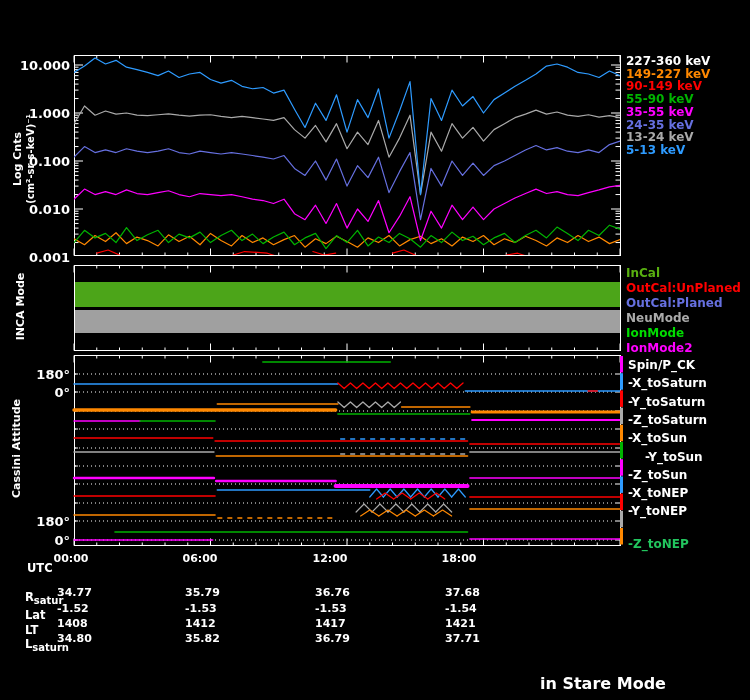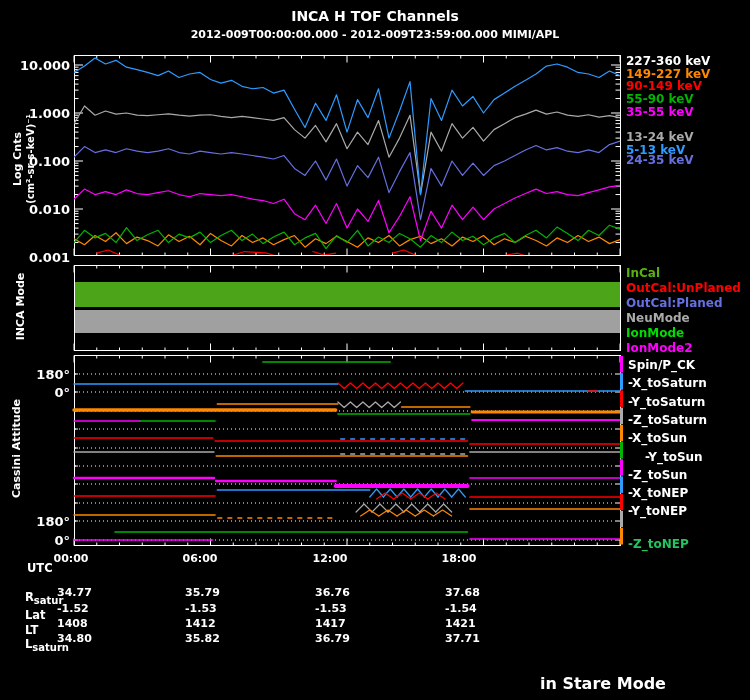--- a/index.html
+++ b/index.html
@@ -19,22 +19,20 @@
   .rowlab{font-size:11.5px;font-weight:bold;}
   .sublab{font-size:10px;font-weight:bold;}
   #foot-left{top:674px;left:280px;width:190px;text-align:center;font-size:11px;font-weight:bold;}
   #foot-right{top:674px;left:540px;width:120px;text-align:center;font-size:16px;font-weight:bold;}
   svg{position:absolute;left:0;top:0;}
 </style>
 </head>
 <body>
 
 <div id="fig">
-  <div id="title" class="t">INCA H TOF Channels</div>
-  <div id="subtitle" class="t">2012-009T00:00:00.000 - 2012-009T23:59:00.000 MIMI/APL</div>
 
   <svg id="plot" width="750" height="700">
       <rect x="74.5" y="55.5" width="546" height="200" fill="none" stroke="#fff" stroke-width="1"></rect>
       <rect x="74.5" y="265.5" width="546" height="85" fill="none" stroke="#fff" stroke-width="1"></rect>
       <rect x="74.5" y="355.5" width="546" height="190" fill="none" stroke="#fff" stroke-width="1"></rect>
       <line x1="74" y1="55.5" x2="74" y2="62.5" stroke="#fff" stroke-width="1"></line>
       <line x1="74" y1="248.5" x2="74" y2="255.5" stroke="#fff" stroke-width="1"></line>
       <line x1="96.75" y1="55.5" x2="96.75" y2="58.5" stroke="#fff" stroke-width="1"></line>
       <line x1="96.75" y1="252.5" x2="96.75" y2="255.5" stroke="#fff" stroke-width="1"></line>
       <line x1="119.5" y1="55.5" x2="119.5" y2="58.5" stroke="#fff" stroke-width="1"></line>
@@ -384,21 +382,21 @@
       <div class="t tick-lab" style="left: 20px; top: 58px; color: rgb(255, 255, 255); width: 50px;">10.000</div>
       <div class="t tick-lab" style="left: 20px; top: 106px; color: rgb(255, 255, 255); width: 50px;">1.000</div>
       <div class="t tick-lab" style="left: 20px; top: 154px; color: rgb(255, 255, 255); width: 50px;">0.100</div>
       <div class="t tick-lab" style="left: 20px; top: 202px; color: rgb(255, 255, 255); width: 50px;">0.010</div>
       <div class="t tick-lab" style="left: 20px; top: 250px; color: rgb(255, 255, 255); width: 50px;">0.001</div>
       <div class="t leg" style="left: 626px; top: 54px; color: rgb(255, 255, 255);">227-360 keV</div>
       <div class="t leg" style="left: 626px; top: 66.7px; color: rgb(255, 136, 0);">149-227 keV</div>
       <div class="t leg" style="left: 626px; top: 79.4px; color: rgb(255, 0, 0);">90-149 keV</div>
       <div class="t leg" style="left: 626px; top: 92.1px; color: rgb(0, 180, 0);">55-90 keV</div>
       <div class="t leg" style="left: 626px; top: 104.8px; color: rgb(255, 0, 255);">35-55 keV</div>
-      <div class="t leg" style="left: 626px; top: 117.5px; color: rgb(102, 112, 224); margin-top: 35px;">24-35 keV</div>
+      <div class="t leg" style="left: 626px; top: 117.5px; color: rgb(102, 112, 224);">24-35 keV</div>
       <div class="t leg" style="left: 626px; top: 130.2px; color: rgb(170, 170, 170);">13-24 keV</div>
       <div class="t leg" style="left: 626px; top: 142.9px; color: rgb(46, 155, 255);">5-13 keV</div>
       <div class="t leg" style="left: 626px; top: 266px; color: rgb(88, 176, 16);">InCal</div>
       <div class="t leg" style="left: 626px; top: 280.9px; color: rgb(255, 0, 0);">OutCal:UnPlaned</div>
       <div class="t leg" style="left: 626px; top: 295.8px; color: rgb(102, 112, 224);">OutCal:Planed</div>
       <div class="t leg" style="left: 626px; top: 310.7px; color: rgb(170, 170, 170);">NeuMode</div>
       <div class="t leg" style="left: 626px; top: 325.6px; color: rgb(0, 221, 0);">IonMode</div>
       <div class="t leg" style="left: 626px; top: 340.5px; color: rgb(255, 0, 255);">IonMode2</div>
       <div class="t tick-lab" style="left: 34px; top: 367px; color: rgb(255, 255, 255); width: 36px;">180°</div>
       <div class="t tick-lab" style="left: 34px; top: 385px; color: rgb(255, 255, 255); width: 36px;">0°</div>

